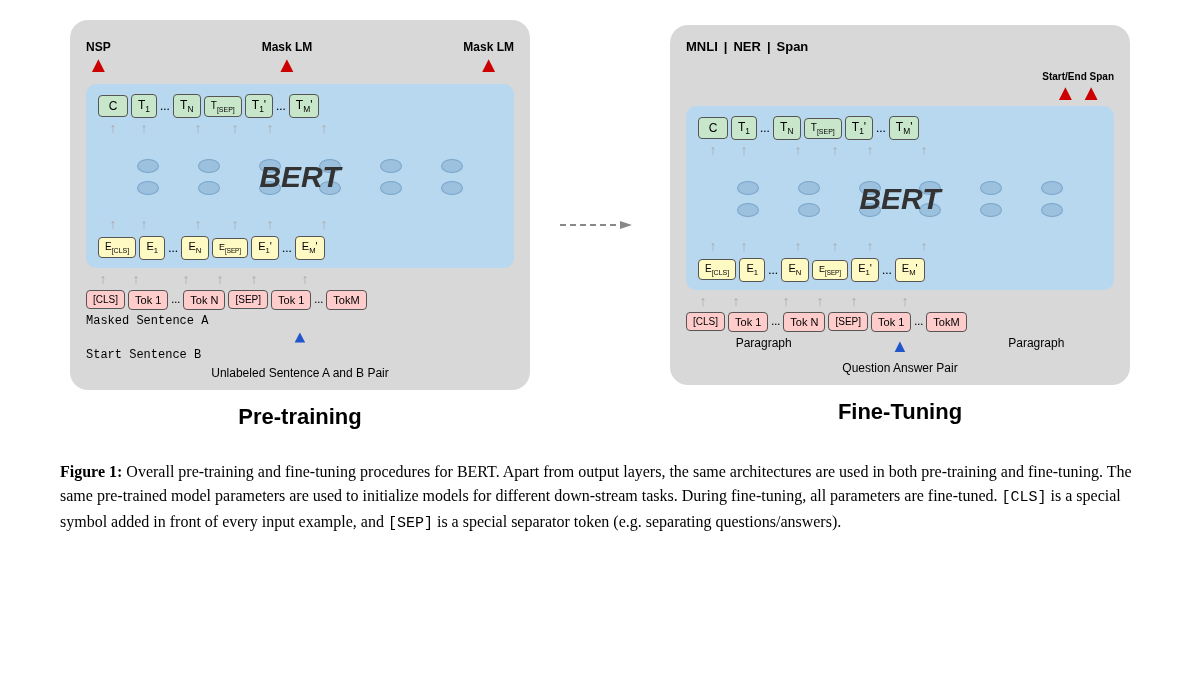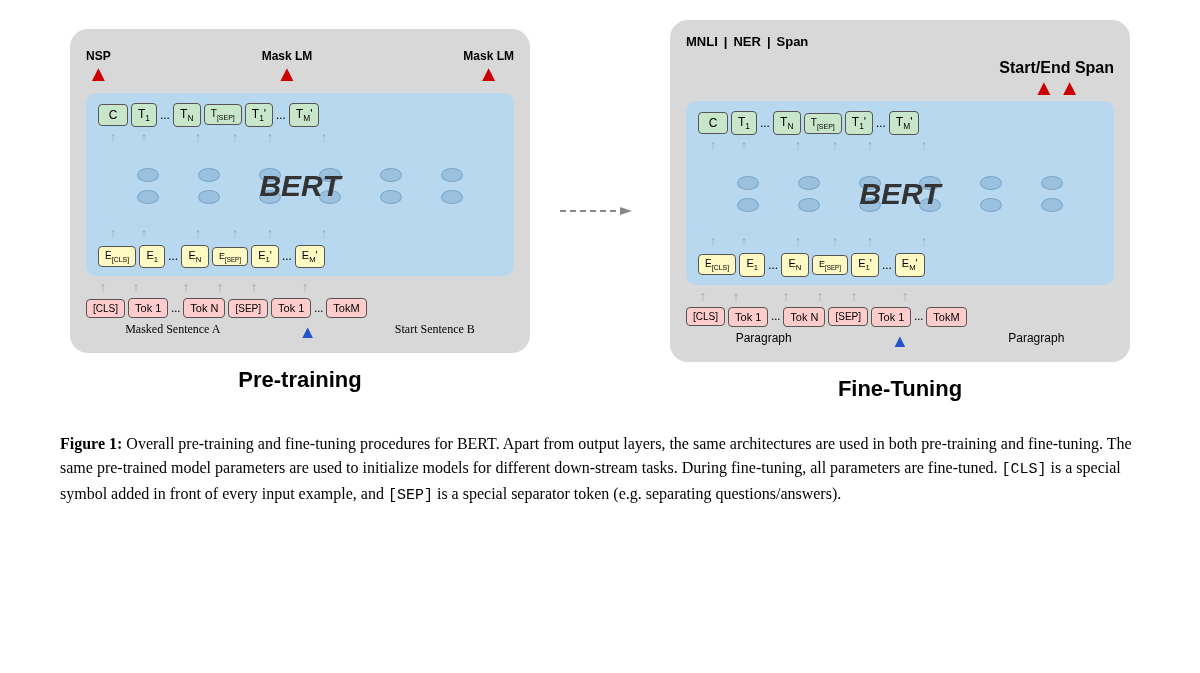--- a/index.html
+++ b/index.html
@@ -261,29 +261,32 @@
           <div class="token-box token-pink" style="font-size:10px;min-width:34px;">[CLS]</div>
           <div class="token-box token-pink" style="font-size:11px;min-width:28px;">Tok 1</div>
           <div class="token-plain" style="font-size:12px;">...</div>
           <div class="token-box token-pink" style="font-size:11px;">Tok N</div>
           <div class="token-box token-pink" style="font-size:10px;">[SEP]</div>
           <div class="token-box token-pink" style="font-size:11px;">Tok 1</div>
           <div class="token-plain" style="font-size:12px;">...</div>
           <div class="token-box token-pink" style="font-size:11px;">TokM</div>
         </div>
 
-        <div style="display:flex;justify-content:space-around;font-size:12px;font-family:Liberation Serif, serif;margin-top:2px;">
+        <div style="display:flex;justify-content:space-around;font-size:12px;font-family:Liberation Mono, monospace;margin-top:2px;flex-direction:column;">
           <span>Masked Sentence A</span>
 
           <div style="display:flex;flex-direction:column;align-items:center;">
             <span style="color:#2255cc;font-size:18px;">▲</span>
           </div>
           <span>Start Sentence B</span>
         </div>
 
+        <div style="text-align:center;font-size:12px;font-family:Arial,sans-serif;margin-top:4px;">
+          <span>Unlabeled Sentence A and B Pair</span>
+        </div>
 
       </div>
 
       <div class="diagram-title">Pre-training</div>
 
     </div>
 
     <div style="display:flex;align-items:center;">
       <svg width="80" height="20">
         <line x1="0" y1="10" x2="60" y2="10" stroke="#888" stroke-width="2" stroke-dasharray="6,4"></line>
@@ -300,21 +303,21 @@
           <span>|</span>
           <span>NER</span>
           <span>|</span>
           <span>Span</span>
         </div>
 
         <div style="display:flex;align-items:flex-end;margin-bottom:2px;position:relative;height:48px;">
           <div style="flex:1;"></div>
 
           <div style="display:flex;flex-direction:column;align-items:center;gap:0;">
-            <span style="font-size:16px;font-family:Arial,sans-serif;font-weight:bold;">Start/End Span</span>
+            <span style="font-size:10px;font-family:Arial,sans-serif;font-weight:bold;">Start/End Span</span>
             <div style="display:flex;gap:4px;">
               <span style="font-size:22px;color:#cc0000;line-height:1;">▲</span>
               <span style="font-size:22px;color:#cc0000;line-height:1;">▲</span>
             </div>
           </div>
         </div>
 
         <div style="background:#b8d8f0;border-radius:10px;padding:10px 12px 8px 12px;">
 
           <div class="token-row">
@@ -416,20 +419,23 @@
         </div>
 
         <div style="display:flex;justify-content:space-around;font-size:12px;font-family:Arial,sans-serif;margin-top:2px;">
           <span>Paragraph</span>
           <div style="display:flex;flex-direction:column;align-items:center;">
             <span style="color:#2255cc;font-size:18px;">▲</span>
           </div>
           <span>Paragraph</span>
         </div>
 
+        <div style="text-align:center;font-size:12px;font-family:Arial,sans-serif;margin-top:4px;">
+          <span>Question Answer Pair</span>
+        </div>
 
       </div>
 
       <div class="diagram-title">Fine-Tuning</div>
 
     </div>
 
   </div>
 
   <div style="width:1080px;margin-top:10px;font-size:16px;font-family:'Times New Roman',Times,serif;line-height:1.55;">

